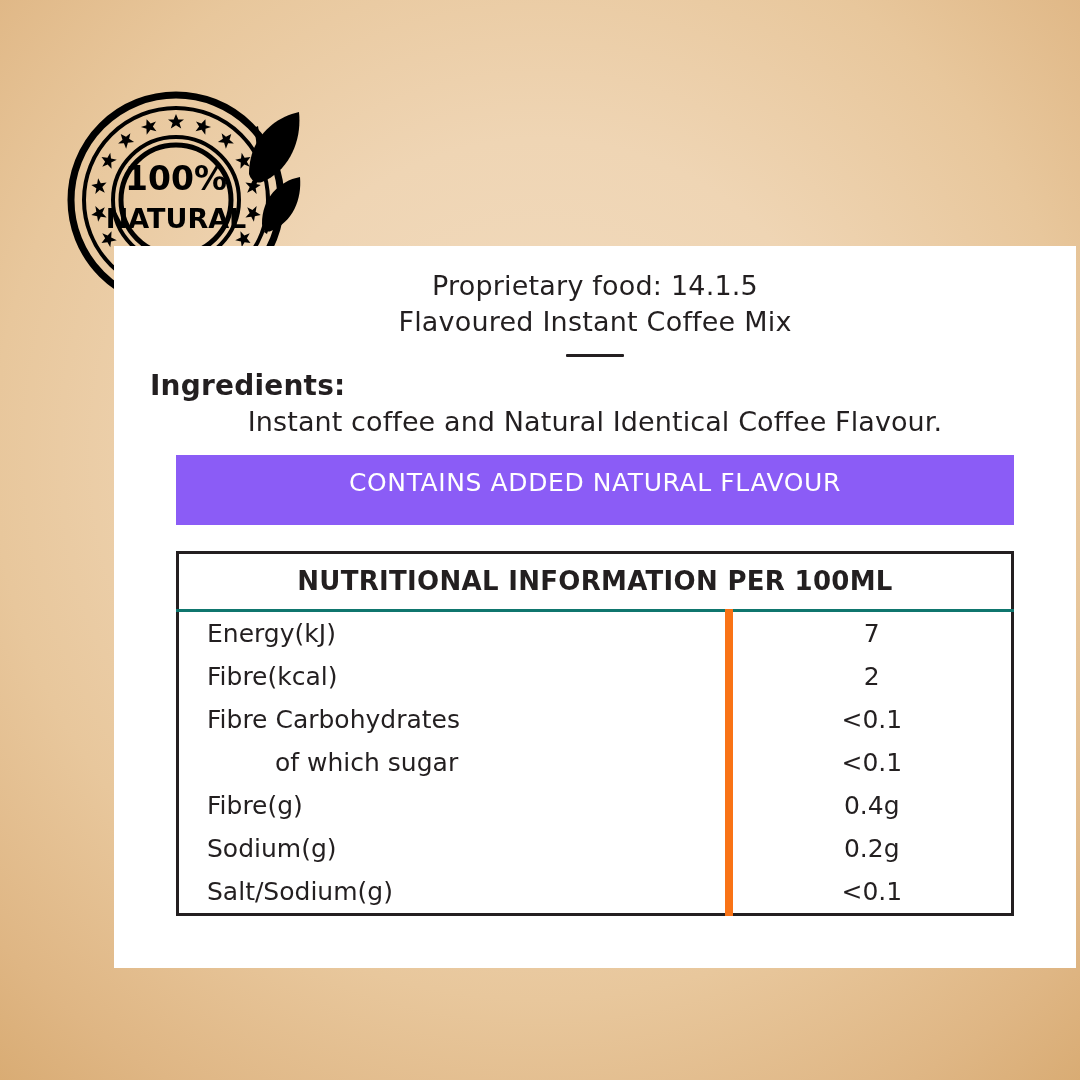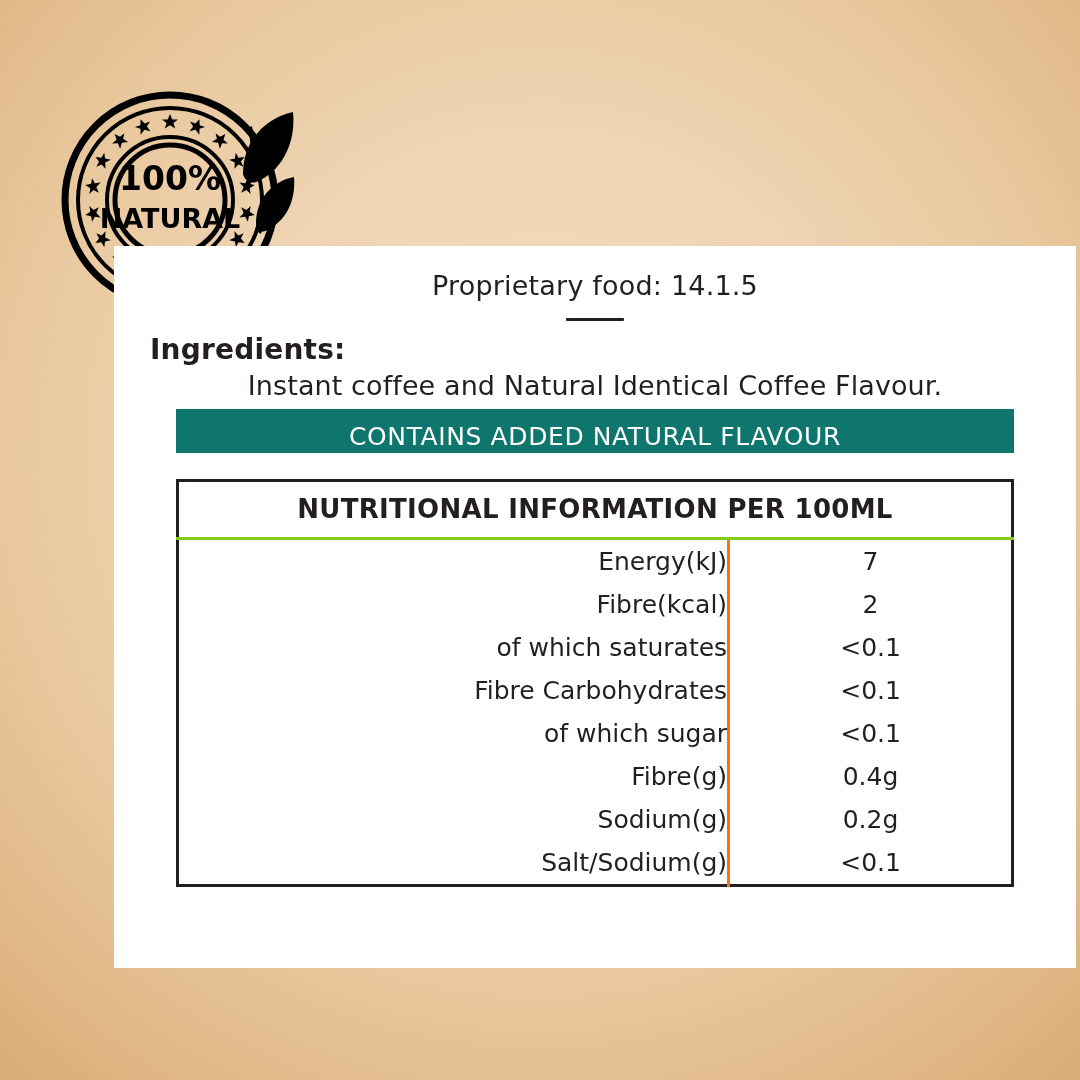--- a/index.html
+++ b/index.html
@@ -58,72 +58,71 @@
     color: #231f20;
     letter-spacing: 0.2px;
     margin-bottom: 4px;
   }
 
   .ingredients-body {
     text-align: center;
     font-size: 27px;
     color: #231f20;
     letter-spacing: 0.1px;
-    margin-bottom: 8px;
+    margin-bottom: 18px;
   }
 
   .flavour-banner {
-    background: #0f766e;
+    background: #8b5cf6;
     color: #ffffff;
     text-align: center;
     font-size: 25px;
     letter-spacing: 0.6px;
-    padding: 13px 0 2px 0;
+    padding: 13px 0 28px 0;
     margin: 0 26px 26px 26px;
   }
 
   
   .nutri-table {
     margin: 0 26px 0 26px;
     border: 3px solid #231f20;
     border-collapse: collapse;
     width: calc(100% - 52px);
   }
   .nutri-table .head-cell {
-    border-bottom: 3px solid #84cc16;
+    border-bottom: 3px solid #0f766e;
     text-align: center;
     font-size: 26px;
     font-weight: bold;
     letter-spacing: 0.3px;
     color: #231f20;
     padding: 12px 0 13px 0;
   }
   .nutri-table td {
     color: #231f20;
     font-size: 25px;
     padding: 7px 0;
   }
   .nutri-table td.name {
     padding-left: 28px;
-    border-right: 3px solid #f97316;
+    border-right: 8px solid #f97316;
     width: 66%;
-    text-align: right;
   }
   .nutri-table td.name.indent {
     padding-left: 96px;
   }
   .nutri-table td.value {
     text-align: center;
     width: 34%;
   }
 
   
   .badge {
     position: absolute;
-    left: 60px;
+    left: 66px;
     top: 78px;
     width: 250px;
     height: 245px;
   }
   .badge svg { display: block; }
 </style>
 </head>
 <body>
 
 <div class="canvas">
@@ -206,20 +205,21 @@
       </g>
       <text x="110" y="112" text-anchor="middle" font-family="DejaVu Sans, sans-serif" font-size="33" font-weight="bold" fill="#000000">100%</text>
       <text x="110" y="150" text-anchor="middle" font-family="DejaVu Sans, sans-serif" font-size="27" font-weight="bold" fill="#000000">NATURAL</text>
     </svg>
   </div>
 
   <div class="label-panel">
     <div class="panel-inner">
 
       <div class="prop-line">Proprietary food: 14.1.5</div>
+      <div class="prop-line">Flavoured Instant Coffee Mix</div>
 
       <div class="rule"></div>
 
       <div class="ingredients-head">Ingredients:</div>
       <div class="ingredients-body">Instant coffee and Natural Identical Coffee Flavour.</div>
 
       <div class="flavour-banner">CONTAINS ADDED NATURAL FLAVOUR</div>
 
       <table class="nutri-table">
         <tbody>
@@ -228,24 +228,20 @@
           </tr>
           <tr>
             <td class="name">Energy(kJ)</td>
             <td class="value">7</td>
           </tr>
           <tr>
             <td class="name">Fibre(kcal)</td>
             <td class="value">2</td>
           </tr>
           <tr>
-            <td class="name indent">of which saturates</td>
-            <td class="value">&lt;0.1</td>
-          </tr>
-          <tr>
             <td class="name">Fibre Carbohydrates</td>
             <td class="value">&lt;0.1</td>
           </tr>
           <tr>
             <td class="name indent">of which sugar</td>
             <td class="value">&lt;0.1</td>
           </tr>
           <tr>
             <td class="name">Fibre(g)</td>
             <td class="value">0.4g</td>

